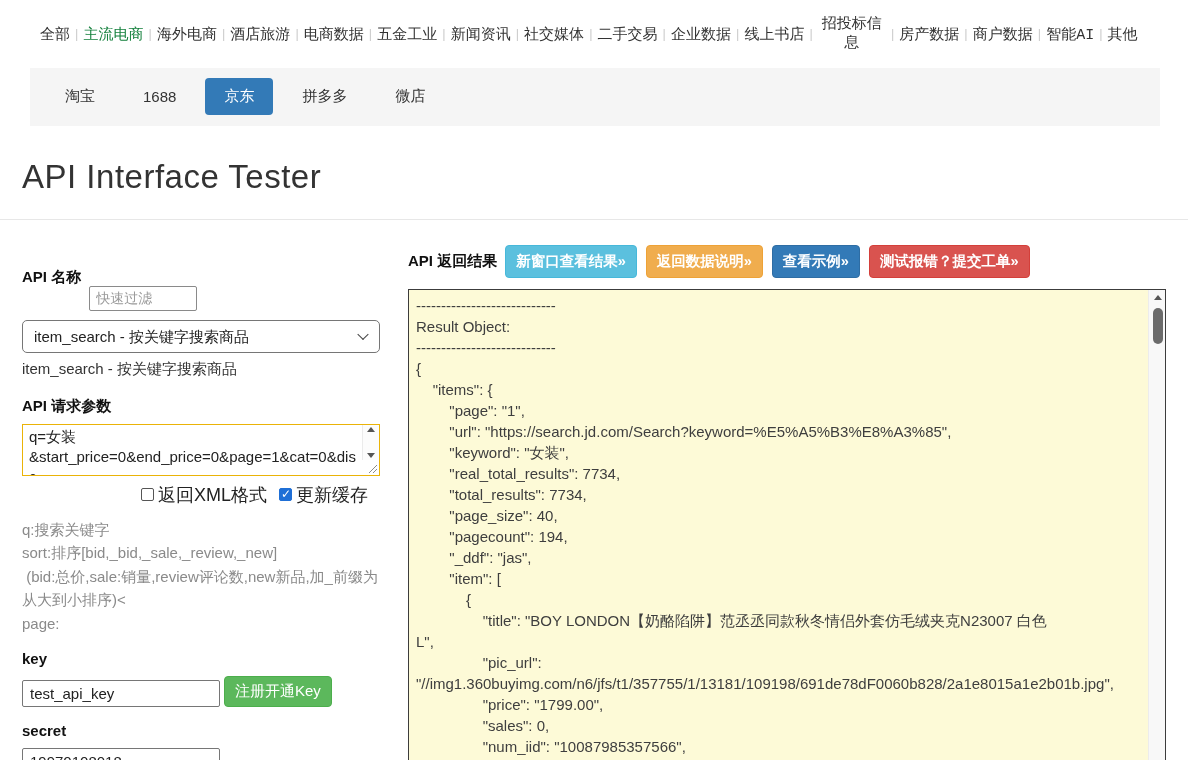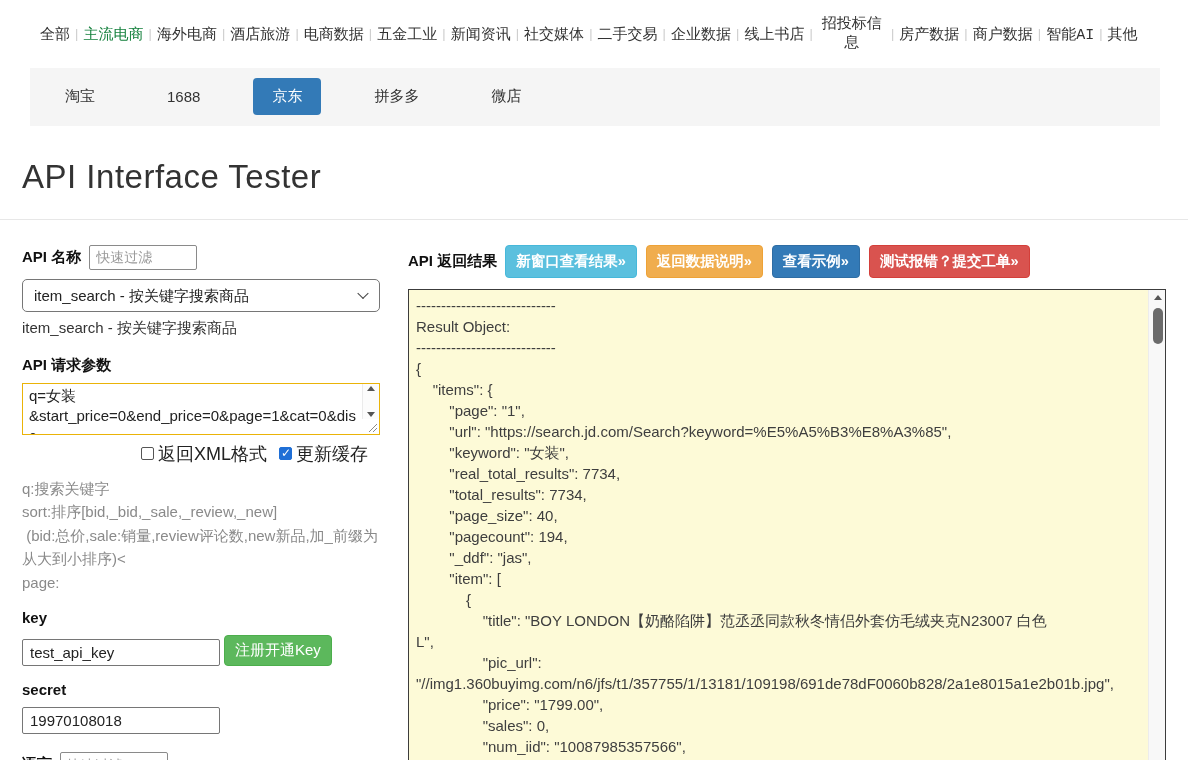--- a/index.html
+++ b/index.html
@@ -9,39 +9,39 @@
   
   .topnav { display: flex; justify-content: space-between; align-items: center;
     padding: 16px 50px 6px 40px; font-size: 15px; font-family: Liberation Mono, monospace; }
   .topnav .nav-item { color: #333; cursor: pointer; white-space: nowrap; text-decoration: none; }
   .topnav .nav-item.active { color: #15803d; }
   .topnav .nav-item.wrap2 { width: 68px; white-space: normal; text-align: center; line-height: 1.25; }
   .topnav .sep { color: #ccc; font-size: 13px; }
 
   
   .subnav { margin: 8px 28px 0 30px; height: 58px; background: #f5f5f5;
-    display: flex; align-items: center; padding-left: 16px; gap: 24px; }
+    display: flex; align-items: center; padding-left: 16px; }
   .subnav .tab { font-size: 15px; color: #333; padding: 9px 19px; margin-right: 10px;
     cursor: pointer; border-radius: 4px; text-decoration: none; }
   .subnav .tab.active { background: #337ab7; color: #fff; }
 
   
   h1.page-title { margin: 32px 0 0 22px; font-size: 33px; font-weight: 400; color: #333; letter-spacing: 0.5px; }
   .divider { border: none; border-top: 1px solid #e7e7e7; margin-top: 23px; }
 
   
   .content { display: flex; padding: 25px 22px 0 22px; }
   .left-col { width: 358px; flex: none; }
   .right-col { flex: 1; margin-left: 28px; min-width: 0; }
 
   
   .inline-row { display: flex; align-items: center; }
   .lbl { font-size: 15px; font-weight: 700; color: #111; }
   .filter-input { margin-left: 8px; width: 108px; height: 25px; border: 1px solid #8a8a8a;
-    border-radius: 2px; font-size: 14px; padding: 2px 6px; font-family: inherit; }
+    border-radius: 2px; font-size: 14px; padding: 2px 6px; font-family: inherit; margin-top: 41px; }
   .filter-input::placeholder { color: #9a9a9a; }
 
   .select-wrap { position: relative; margin-top: 9px; }
   .select-wrap select { width: 100%; height: 33px; border: 1px solid #767676; border-radius: 5px;
     background: #fff; font-size: 15px; color: #222; padding: 0 28px 0 11px;
     -webkit-appearance: none; appearance: none; font-family: inherit; }
   .select-wrap::after { content: ""; position: absolute; right: 13px; top: 50%; width: 7px; height: 7px;
     border-right: 1.8px solid #444; border-bottom: 1.8px solid #444;
     transform: translateY(-70%) rotate(45deg); pointer-events: none; }
 

